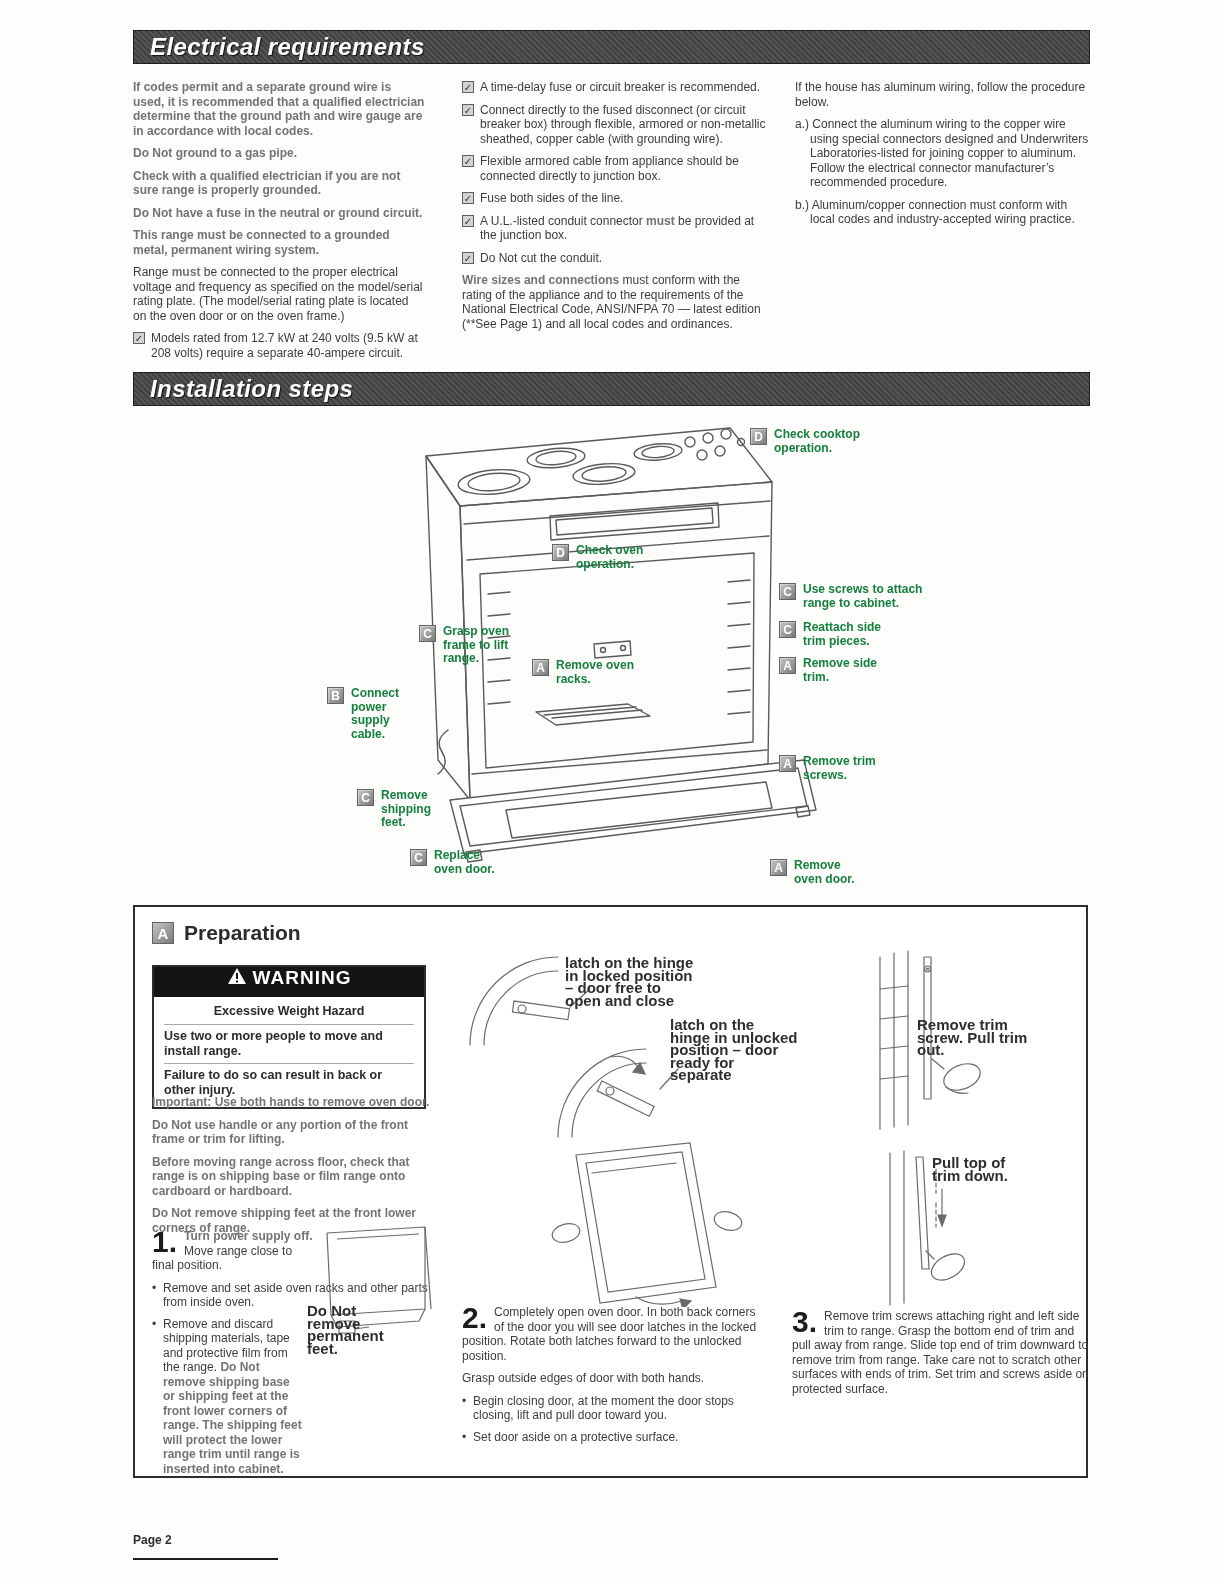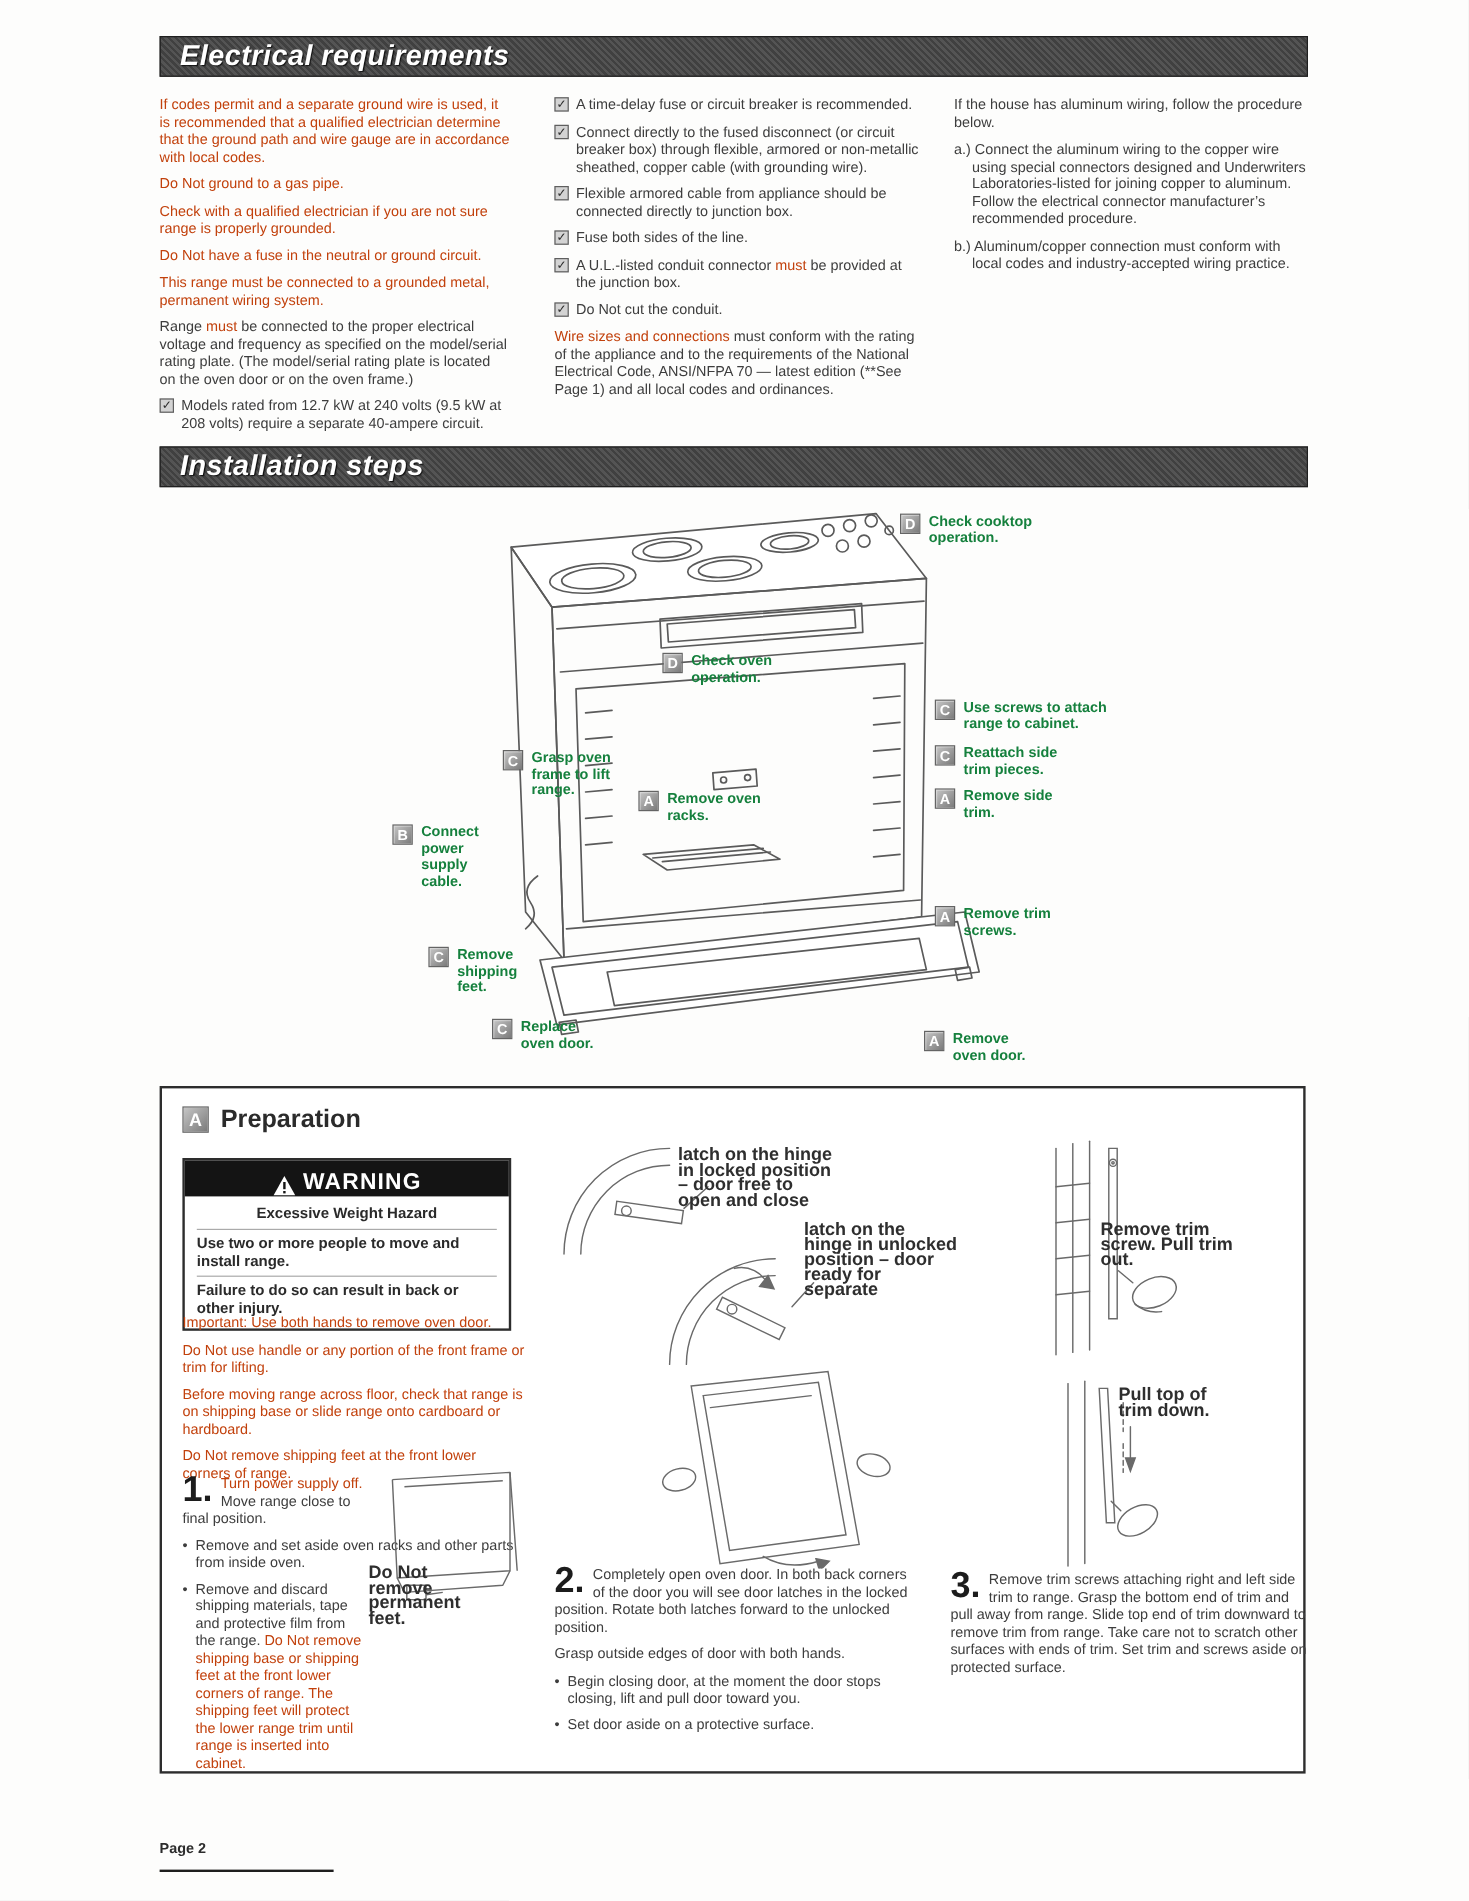--- a/index.html
+++ b/index.html
@@ -3,32 +3,32 @@
 <meta charset="utf-8">
 <style>
   *{box-sizing:border-box;margin:0;padding:0}
   html,body{background:#e8e8e8}
   .page{position:relative;width:1224px;height:1584px;background:#fdfdfc;font-family:"Liberation Sans",sans-serif;color:#3d3d3d;overflow:hidden;margin:0 auto}
   .banner{position:absolute;left:133px;width:957px;height:34px;background:#474747;background-image:repeating-linear-gradient(45deg,rgba(255,255,255,.07) 0 2px,rgba(0,0,0,.10) 2px 4px);border:1px solid #1f1f1f;display:flex;align-items:center}
   .banner-text{color:#fff;font-style:italic;font-weight:bold;font-size:24px;padding-left:16px;letter-spacing:.4px;text-shadow:1px 1px 1px rgba(0,0,0,.8)}
   .col{position:absolute;font-size:12px;line-height:14.5px}
   .para{margin:0 0 8px 0}
   .hang{padding-left:15px;text-indent:-15px}
-  .seg-b,.b{font-weight:normal;color:#c2410c}
+  .seg-b,.b{font-weight:bold;color:#737373}
   .check-item{display:flex;margin:0 0 8px 0}
   .checkbox{flex:0 0 auto;width:12px;height:12px;border:1px solid #5f5f5f;background:#d3d3d3;font-size:10px;line-height:11px;text-align:center;color:#2e2e2e;margin:1px 6px 0 0}
   .callout{position:absolute;display:flex;align-items:flex-start;z-index:3}
   .badge{flex:0 0 auto;width:17px;height:17px;background:linear-gradient(135deg,#c6c6c6,#7a7a7a);border:1px solid #646464;color:#fff;font-weight:bold;font-size:12px;line-height:16px;text-align:center;box-shadow:inset 1px 1px 0 rgba(255,255,255,.35)}
   .callout-text{margin-left:7px;font-weight:bold;font-size:12px;line-height:13.5px;color:#15803d}
   .diagram{position:absolute;z-index:1}
   .prep-box{position:absolute;left:133px;top:905px;width:955px;height:573px;border:2px solid #2d2d2d;background:#fff}
   .prep-badge{position:absolute;left:17px;top:15px;width:22px;height:22px;background:linear-gradient(135deg,#c6c6c6,#7a7a7a);border:1px solid #646464;color:#fff;font-weight:bold;font-size:15px;line-height:21px;text-align:center}
   .prep-title{position:absolute;left:49px;top:14px;font-size:21px;font-weight:bold;color:#2b2b2b}
   .warning-box{position:absolute;left:17px;top:58px;width:274px;border:2px solid #2d2d2d;background:#fff}
-  .warning-head{background:#141414;color:#fff;display:flex;align-items:flex-end;justify-content:center;height:30px;font-weight:bold;font-size:19px;letter-spacing:1px;gap:6px}
+  .warning-head{background:#141414;color:#fff;display:flex;align-items:flex-start;justify-content:center;height:30px;font-weight:bold;font-size:19px;letter-spacing:1px;gap:6px}
   .warning-body{padding:7px 10px 9px;font-size:12.5px;line-height:15px;font-weight:bold;color:#2a2a2a}
   .warning-body .w1{text-align:center;margin-bottom:5px}
   .warning-body .w2{border-top:1px solid #aaa;padding-top:4px;margin-bottom:4px}
   .warning-body .w3{border-top:1px solid #aaa;padding-top:4px}
   .prep-text{position:absolute;font-size:12px;line-height:14.5px}
   .stepnum{float:left;font-weight:bold;font-size:30px;line-height:25px;margin:0 7px 0 0;color:#1c1c1c}
   .lead{margin:0 0 8px 0}
   .bullets{list-style:none}
   .bullets li{position:relative;padding-left:11px;margin:0 0 7px}
   .bullets li::before{content:"\2022";position:absolute;left:0;top:0;color:#3d3d3d}
@@ -218,21 +218,21 @@
       <div class="warning-body">
         <div class="w1">Excessive Weight Hazard</div>
         <div class="w2">Use two or more people to move and install range.</div>
         <div class="w3">Failure to do so can result in back or other injury.</div>
       </div>
     </div>
 
     <div class="prep-text" style="left:17px;top:188px;width:288px">
       <p class="para"><span class="seg-b">Important: Use both hands to remove oven door.</span></p>
       <p class="para"><span class="seg-b">Do Not use handle or any portion of the front frame or trim for lifting.</span></p>
-      <p class="para"><span class="seg-b">Before moving range across floor, check that range is on shipping base or slide range onto cardboard or hardboard.</span></p>
+      <p class="para"><span class="seg-b">Before moving range across floor, check that range is on shipping base or film range onto cardboard or hardboard.</span></p>
       <p class="para"><span class="seg-b">Do Not remove shipping feet at the front lower corners of range.</span></p>
     </div>
 
     <div class="prep-text" style="left:17px;top:322px;width:290px">
       <span class="stepnum">1.</span>
       <p class="lead" style="width:165px"><span class="seg-b">Turn power supply off.</span><span> Move range close to final position.</span></p>
       <ul class="bullets">
         <li style="width:285px"><span>Remove and set aside oven racks and other parts from inside oven.</span></li>
         <li style="width:152px"><span>Remove and discard shipping materials, tape and protective film from the range. </span><span class="seg-b">Do Not remove shipping base or shipping feet at the front lower corners of range. The shipping feet will protect the lower range trim until range is inserted into cabinet.</span></li>
       </ul>

